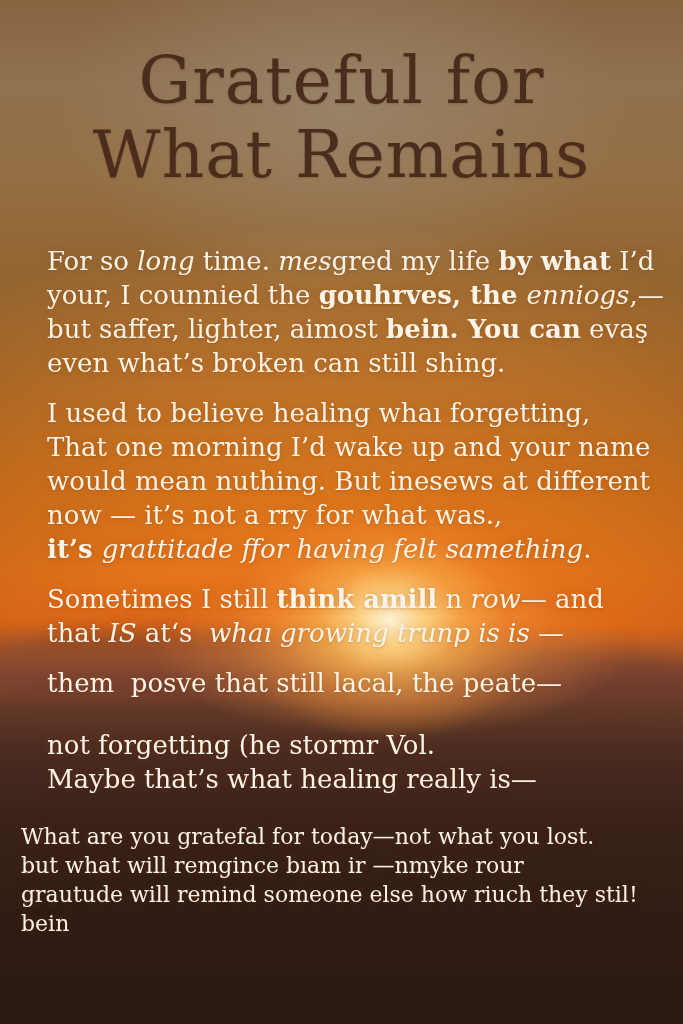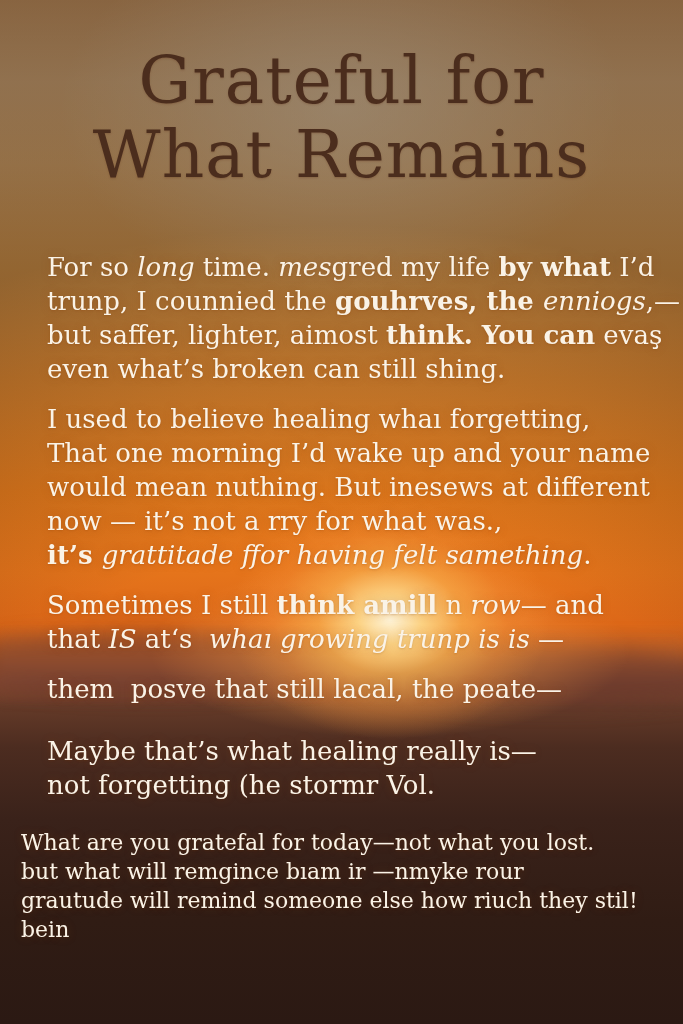--- a/index.html
+++ b/index.html
@@ -66,21 +66,21 @@
     font-size:66px;line-height:1.12;
     letter-spacing:1px;
     text-shadow:0 1px 2px rgba(90,45,20,0.25);
   }
   .poem{
     position:absolute;left:47px;right:14px;top:236px;
     color:#faf3e7;
     font-size:26px;line-height:34px;
     text-shadow:0 0 10px rgba(150,70,10,0.30), 0 1px 2px rgba(120,50,0,0.18);
   }
-  .para{margin:14px 0 16px 0;}
+  .para{margin:8px 0 16px 0;}
   .para.gap-lg{padding-top:12px;}
   .para.small{
     padding-top:10px;
     margin-left:-26px;
     font-size:22px;line-height:29px;
   }
   .line{white-space:pre;}
   .r{font-style:normal;font-weight:400;}
   .i{font-style:italic;font-weight:400;}
   .b{font-style:normal;font-weight:700;}
@@ -100,41 +100,41 @@
   <div class="vignette"></div>
 
   <div class="title">
     <div>Grateful for</div>
     <div>What Remains</div>
   </div>
 
   <div class="poem">
       <div class="para">
         <div class="line"><span class="r">For so </span><span class="i">long</span><span class="r"> time. </span><span class="i">mes</span><span class="r">gred my life </span><span class="b">by what</span><span class="r"> I’d</span></div>
-        <div class="line"><span class="r">trunp, I counnied the </span><span class="b">gouhrves, the </span><span class="i">enniogs</span><span class="r">,—</span></div>
-        <div class="line"><span class="r">but saffer, lighter, aimost </span><span class="b">think. You can</span><span class="r"> evaş</span></div>
+        <div class="line"><span class="r">your, I counnied the </span><span class="b">gouhrves, the </span><span class="i">enniogs</span><span class="r">,—</span></div>
+        <div class="line"><span class="r">but saffer, lighter, aimost </span><span class="b">bein. You can</span><span class="r"> evaş</span></div>
         <div class="line"><span class="r">even what’s broken can still shing.</span></div>
       </div>
       <div class="para">
         <div class="line"><span class="r">I used to believe healing whaı forgetting,</span></div>
         <div class="line"><span class="r">That one morning I’d wake up and your name</span></div>
         <div class="line"><span class="r">would mean nuthing. But inesews at different</span></div>
         <div class="line"><span class="r">now — it’s not a rry for what was.,</span></div>
         <div class="line"><span class="b">it’s </span><span class="i">grattitade ffor having felt samething</span><span class="r">.</span></div>
       </div>
       <div class="para">
         <div class="line"><span class="r">Sometimes I still </span><span class="b">think amill</span><span class="r"> n </span><span class="i">row</span><span class="r">— and</span></div>
         <div class="line"><span class="r">that </span><span class="i">IS</span><span class="r"> at‘s  </span><span class="i">whaı growing trunp is is</span><span class="r"> —</span></div>
       </div>
       <div class="para">
         <div class="line"><span class="r">them  posve that still lacal, the peate—</span></div>
       </div>
       <div class="para gap-lg">
+        <div class="line"><span class="r">not forgetting (he stormr Vol.</span></div>
         <div class="line"><span class="r">Maybe that’s what healing really is—</span></div>
-        <div class="line"><span class="r">not forgetting (he stormr Vol.</span></div>
       </div>
       <div class="para small">
         <div class="line"><span class="r">What are you gratefal for today—not what you lost.</span></div>
         <div class="line"><span class="r">but what will remgince bıam ir —nmyke rour</span></div>
         <div class="line"><span class="r">grautude will remind someone else how riuch they stil!</span></div>
         <div class="line"><span class="r">bein</span></div>
       </div>
     </div>
 </div>
 

